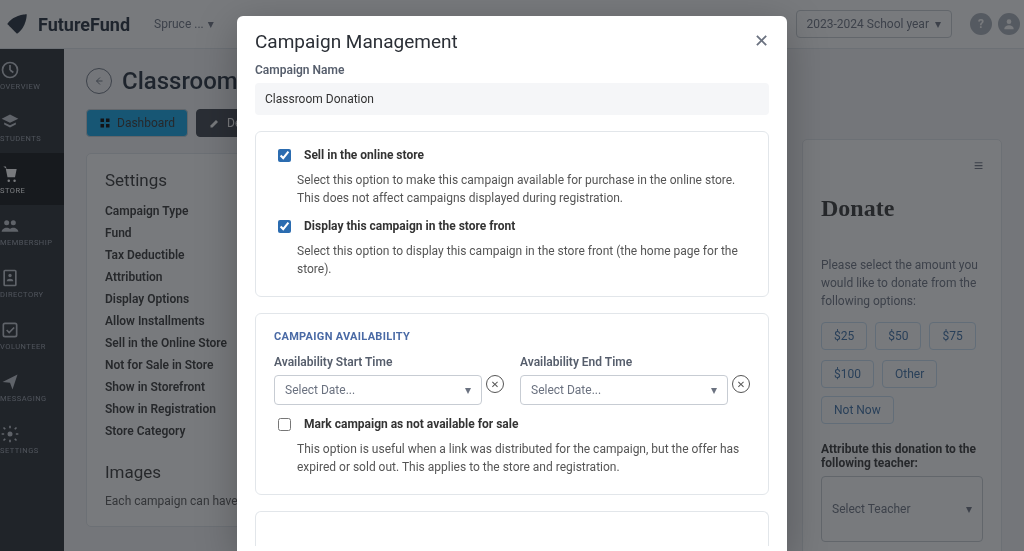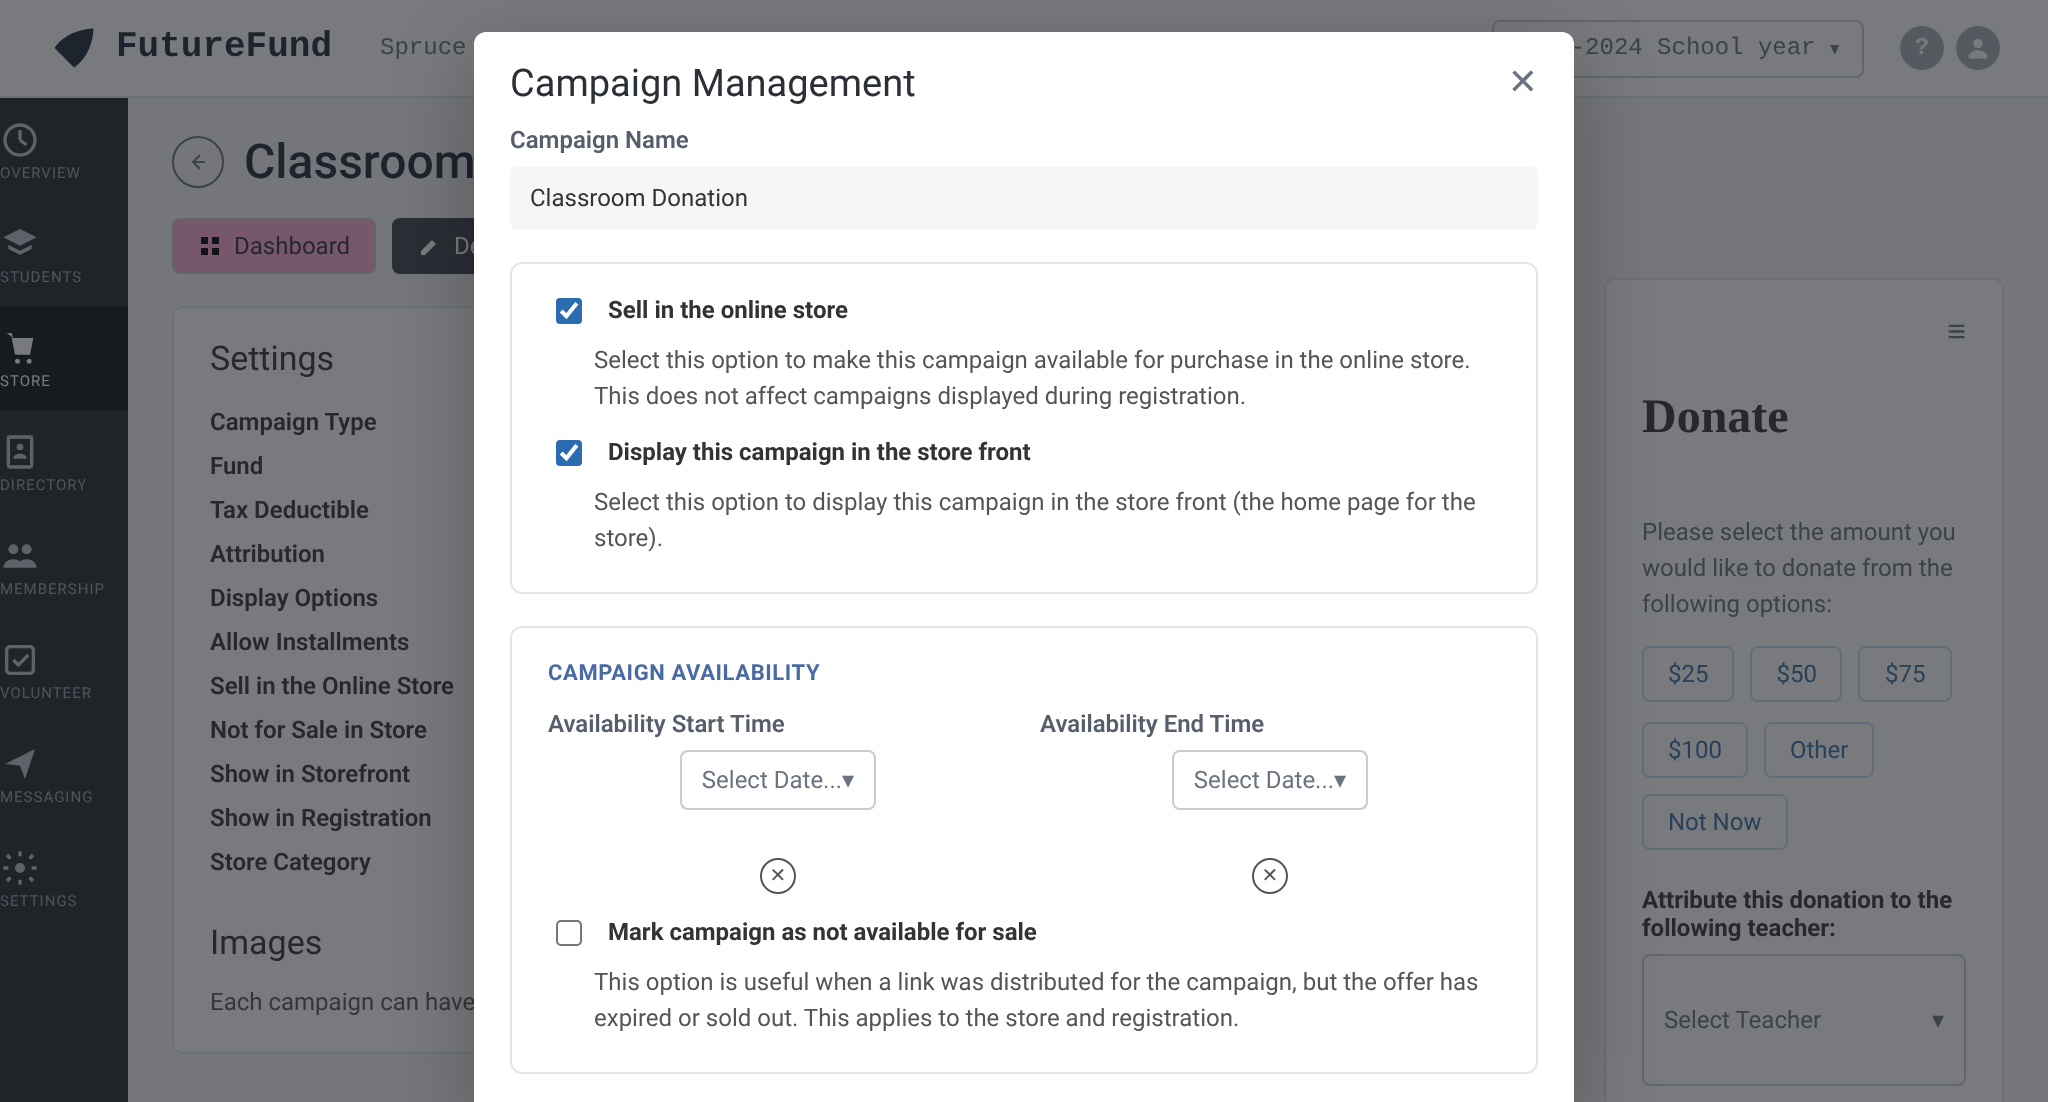--- a/index.html
+++ b/index.html
@@ -13,42 +13,42 @@
     --bg-input: #f5f6f8;
     --pill-border: #c7def2;
     --pill-bg: #fff;
     --pill-text: #3b6ea5;
   }
   * { box-sizing: border-box; }
   html, body { margin:0; padding:0; height:100%; font-family:-apple-system,BlinkMacSystemFont,"Segoe UI",Roboto,Helvetica,Arial,sans-serif; font-size:13px; color:var(--text-dark); }
   body { background:var(--bg-page); width:1024px; height:551px; overflow:hidden; position:relative; }
 
   
-  .header { position:absolute; top:0; left:0; right:0; height:49px; background:#fff; border-bottom:1px solid var(--border); display:flex; align-items:center; padding:0 24px;font-family:Liberation Mono, monospace; }
+  .header { position:absolute; top:0; left:0; right:0; height:49px; background:#fff; border-bottom:1px solid var(--border); display:flex; align-items:center; padding:0 4px; }
   .brand { display:flex; align-items:center; gap:8px; font-weight:700; font-size:18px; color:#1f2937; }
   .brand svg { width:26px; height:26px; fill:#1f2937; }
   .header-spacer { flex:1; }
   .school-selector { font-size:12px; color:var(--text-gray); margin-right:20px; display:flex; align-items:center; gap:4px; }
   .year-select { border:1px solid #c7ccd3; border-radius:4px; padding:6px 10px; font-size:12px; color:var(--text-gray); display:flex; align-items:center; gap:6px; cursor:pointer; margin-right:12px;}
   .hdr-icon { width:22px; height:22px; border-radius:50%; background:#a9afb8; color:#fff; display:flex; align-items:center; justify-content:center; font-size:12px; font-weight:700; margin-left:6px;}
 
   
   .sidebar { position:absolute; left:0; top:49px; width:64px; bottom:0; background:#24282e; color:#9aa1ab; display:flex; flex-direction:column; }
   .side-item { display:flex; flex-direction:column; align-items:flex-start; justify-content:center; height:52px; font-size:7.5px; letter-spacing:0.5px; cursor:pointer; }
   .side-item svg { width:20px; height:20px; fill:#c0c5cc; margin-bottom:2px; }
   .side-item.active { background:#0e1013; color:#fff; }
   .side-item.active svg { fill:#fff; }
 
   
   .main { position:absolute; left:64px; top:49px; right:0; bottom:0; overflow:hidden; }
   .main-head { display:flex; align-items:center; gap:10px; padding:18px 22px 6px; }
   .back-btn { width:26px; height:26px; border:1.5px solid #6b7280; border-radius:50%; display:flex; align-items:center; justify-content:center; cursor:pointer; }
   .page-title { font-size:24px; font-weight:500; color:#1f2937; }
   .tab-row { display:flex; gap:8px; padding:8px 22px 16px; }
-  .tab { padding:6px 12px; border-radius:4px; font-size:12px; border:1px solid #c7ccd3; background:#f9a8d4; display:flex; align-items:center; gap:6px; cursor:pointer; }
+  .tab { padding:6px 12px; border-radius:4px; font-size:12px; border:1px solid #c7ccd3; background:#0ea5e9; display:flex; align-items:center; gap:6px; cursor:pointer; }
   .tab.active { background:#3e434b; color:#fff; border-color:#3e434b;}
 
   .content-row { display:flex; gap:16px; padding:0 22px 22px; }
   .panel { background:#fff; border:1px solid var(--border); border-radius:5px; padding:16px 18px; }
   .settings-panel { flex:0 0 540px; }
   .donate-panel { flex:1; margin-left:auto; }
 
   .panel-title { font-size:17px; color:var(--text-dark); margin-bottom:14px; }
   .panel-actions { float:right; display:flex; gap:6px;}
   .panel-actions .btn { border:1px solid #c7ccd3; border-radius:4px; padding:5px 12px; background:#fff; cursor:pointer; font-size:12px;}
@@ -75,21 +75,21 @@
   .readonly-input { background:var(--bg-input); border-radius:4px; padding:9px 10px; font-size:12px; margin-bottom:16px; }
 
   .section { background:#fff; border:1px solid var(--border); border-radius:6px; padding:16px 18px 18px; margin-bottom:16px;}
   .section-title { font-size:11px; font-weight:700; color:var(--blue-text); letter-spacing:0.3px; margin-bottom:12px; }
   .check-row { display:flex; gap:10px; align-items:flex-start; margin-bottom:6px;}
   .check-row input[type=checkbox] { width:13px; height:13px; accent-color:#2b6cb0; margin-top:1px;}
   .chk-label { font-weight:700; font-size:12px; color:#333;}
   .chk-desc { font-size:12px; color:#555; line-height:1.5; margin:2px 0 12px 23px;}
   .two-col { display:flex; gap:16px; margin-bottom:12px;}
   .col { flex:1 1 0; }
-  .date-row { display:flex; align-items:center; gap:24px;flex-direction:column;}
+  .date-row { display:flex; gap:4px;}
   .date-select { flex:1; border:1px solid #c7ccd3; border-radius:4px; padding:7px 10px; font-size:12px; color:#6b7280; display:flex; justify-content:space-between; align-items:center; cursor:pointer;}
   .clear-btn { width:18px; height:18px; border:1.5px solid #555; border-radius:50%; display:flex; align-items:center; justify-content:center; font-size:10px; color:#555; cursor:pointer;}
 
   .images-panel { background:#fff; border:1px solid var(--border); border-radius:5px; padding:16px 18px; margin-top:16px;}
   .images-title { font-size:17px; margin-bottom:10px;}
   .images-text { font-size:12px; color:#555; line-height:1.5;}
 
   .menu-icon { font-size:16px; color:#6b7280; cursor:pointer;}
 </style>
 </head>
@@ -136,33 +136,33 @@
       <span>STUDENTS</span>
     </div>
   <div class="side-item active">
       <svg viewBox="0 0 24 24">
         <path d="M7 6h13l-2 10H9L7 6zm-3-3h3l1 3M9 20a1.5 1.5 0 1 0 3 0 1.5 1.5 0 1 0-3 0zm7 0a1.5 1.5 0 1 0 3 0 1.5 1.5 0 1 0-3 0z"></path>
       </svg>
       <span>STORE</span>
     </div>
   <div class="side-item">
       <svg viewBox="0 0 24 24">
+        <circle cx="8" cy="8" r="3"></circle>
+        <circle cx="16" cy="8" r="3"></circle>
+        <path d="M2 19c0-3 3-5 6-5s6 2 6 5M10 19c0-3 3-5 6-5s6 2 6 5"></path>
+      </svg>
+      <span>MEMBERSHIP</span>
+    </div>
+  <div class="side-item">
+      <svg viewBox="0 0 24 24">
         <rect x="5" y="3" width="14" height="18" rx="1" fill="none" stroke="#c0c5cc" stroke-width="2"></rect>
         <circle cx="12" cy="9" r="2"></circle>
         <path d="M8 16c0-2 2-3 4-3s4 1 4 3"></path>
       </svg>
       <span>DIRECTORY</span>
-    </div>
-  <div class="side-item">
-      <svg viewBox="0 0 24 24">
-        <circle cx="8" cy="8" r="3"></circle>
-        <circle cx="16" cy="8" r="3"></circle>
-        <path d="M2 19c0-3 3-5 6-5s6 2 6 5M10 19c0-3 3-5 6-5s6 2 6 5"></path>
-      </svg>
-      <span>MEMBERSHIP</span>
     </div>
   <div class="side-item">
       <svg viewBox="0 0 24 24">
         <rect x="4" y="4" width="16" height="16" rx="2" fill="none" stroke="#c0c5cc" stroke-width="2"></rect>
         <path d="M8 12l3 3 6-6" stroke="#c0c5cc" stroke-width="2" fill="none"></path>
       </svg>
       <span>VOLUNTEER</span>
     </div>
   <div class="side-item">
       <svg viewBox="0 0 24 24">

